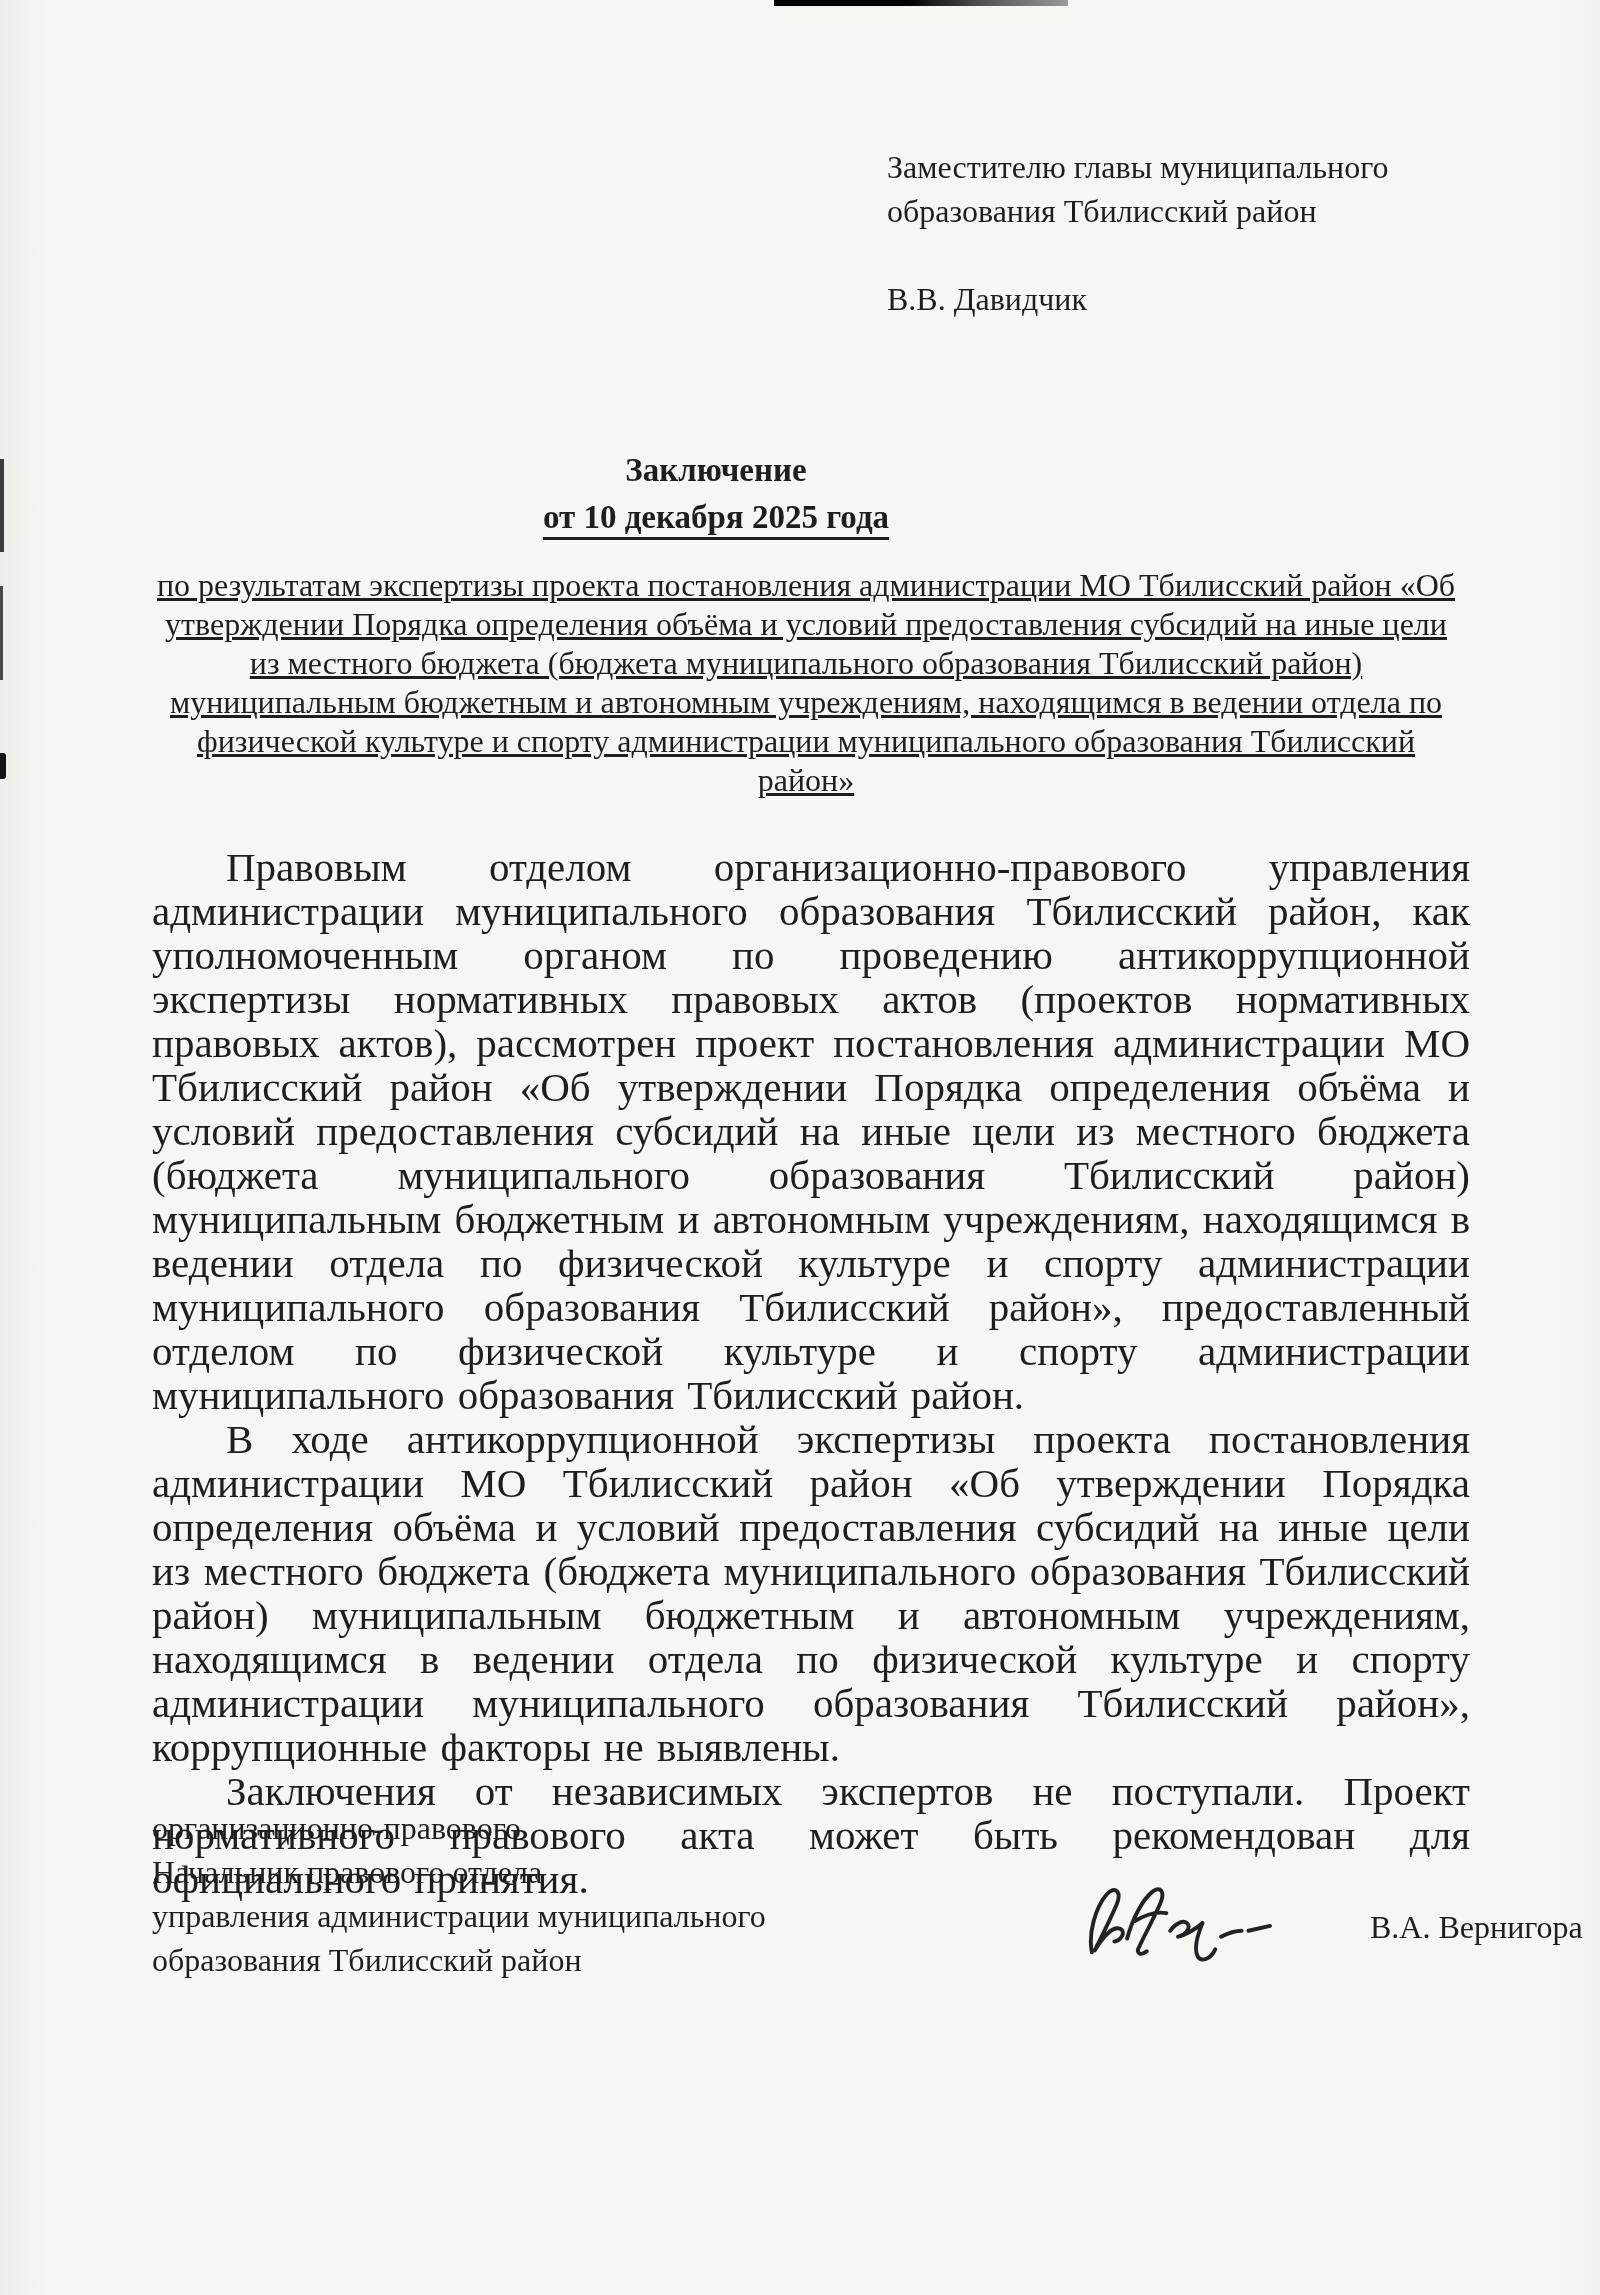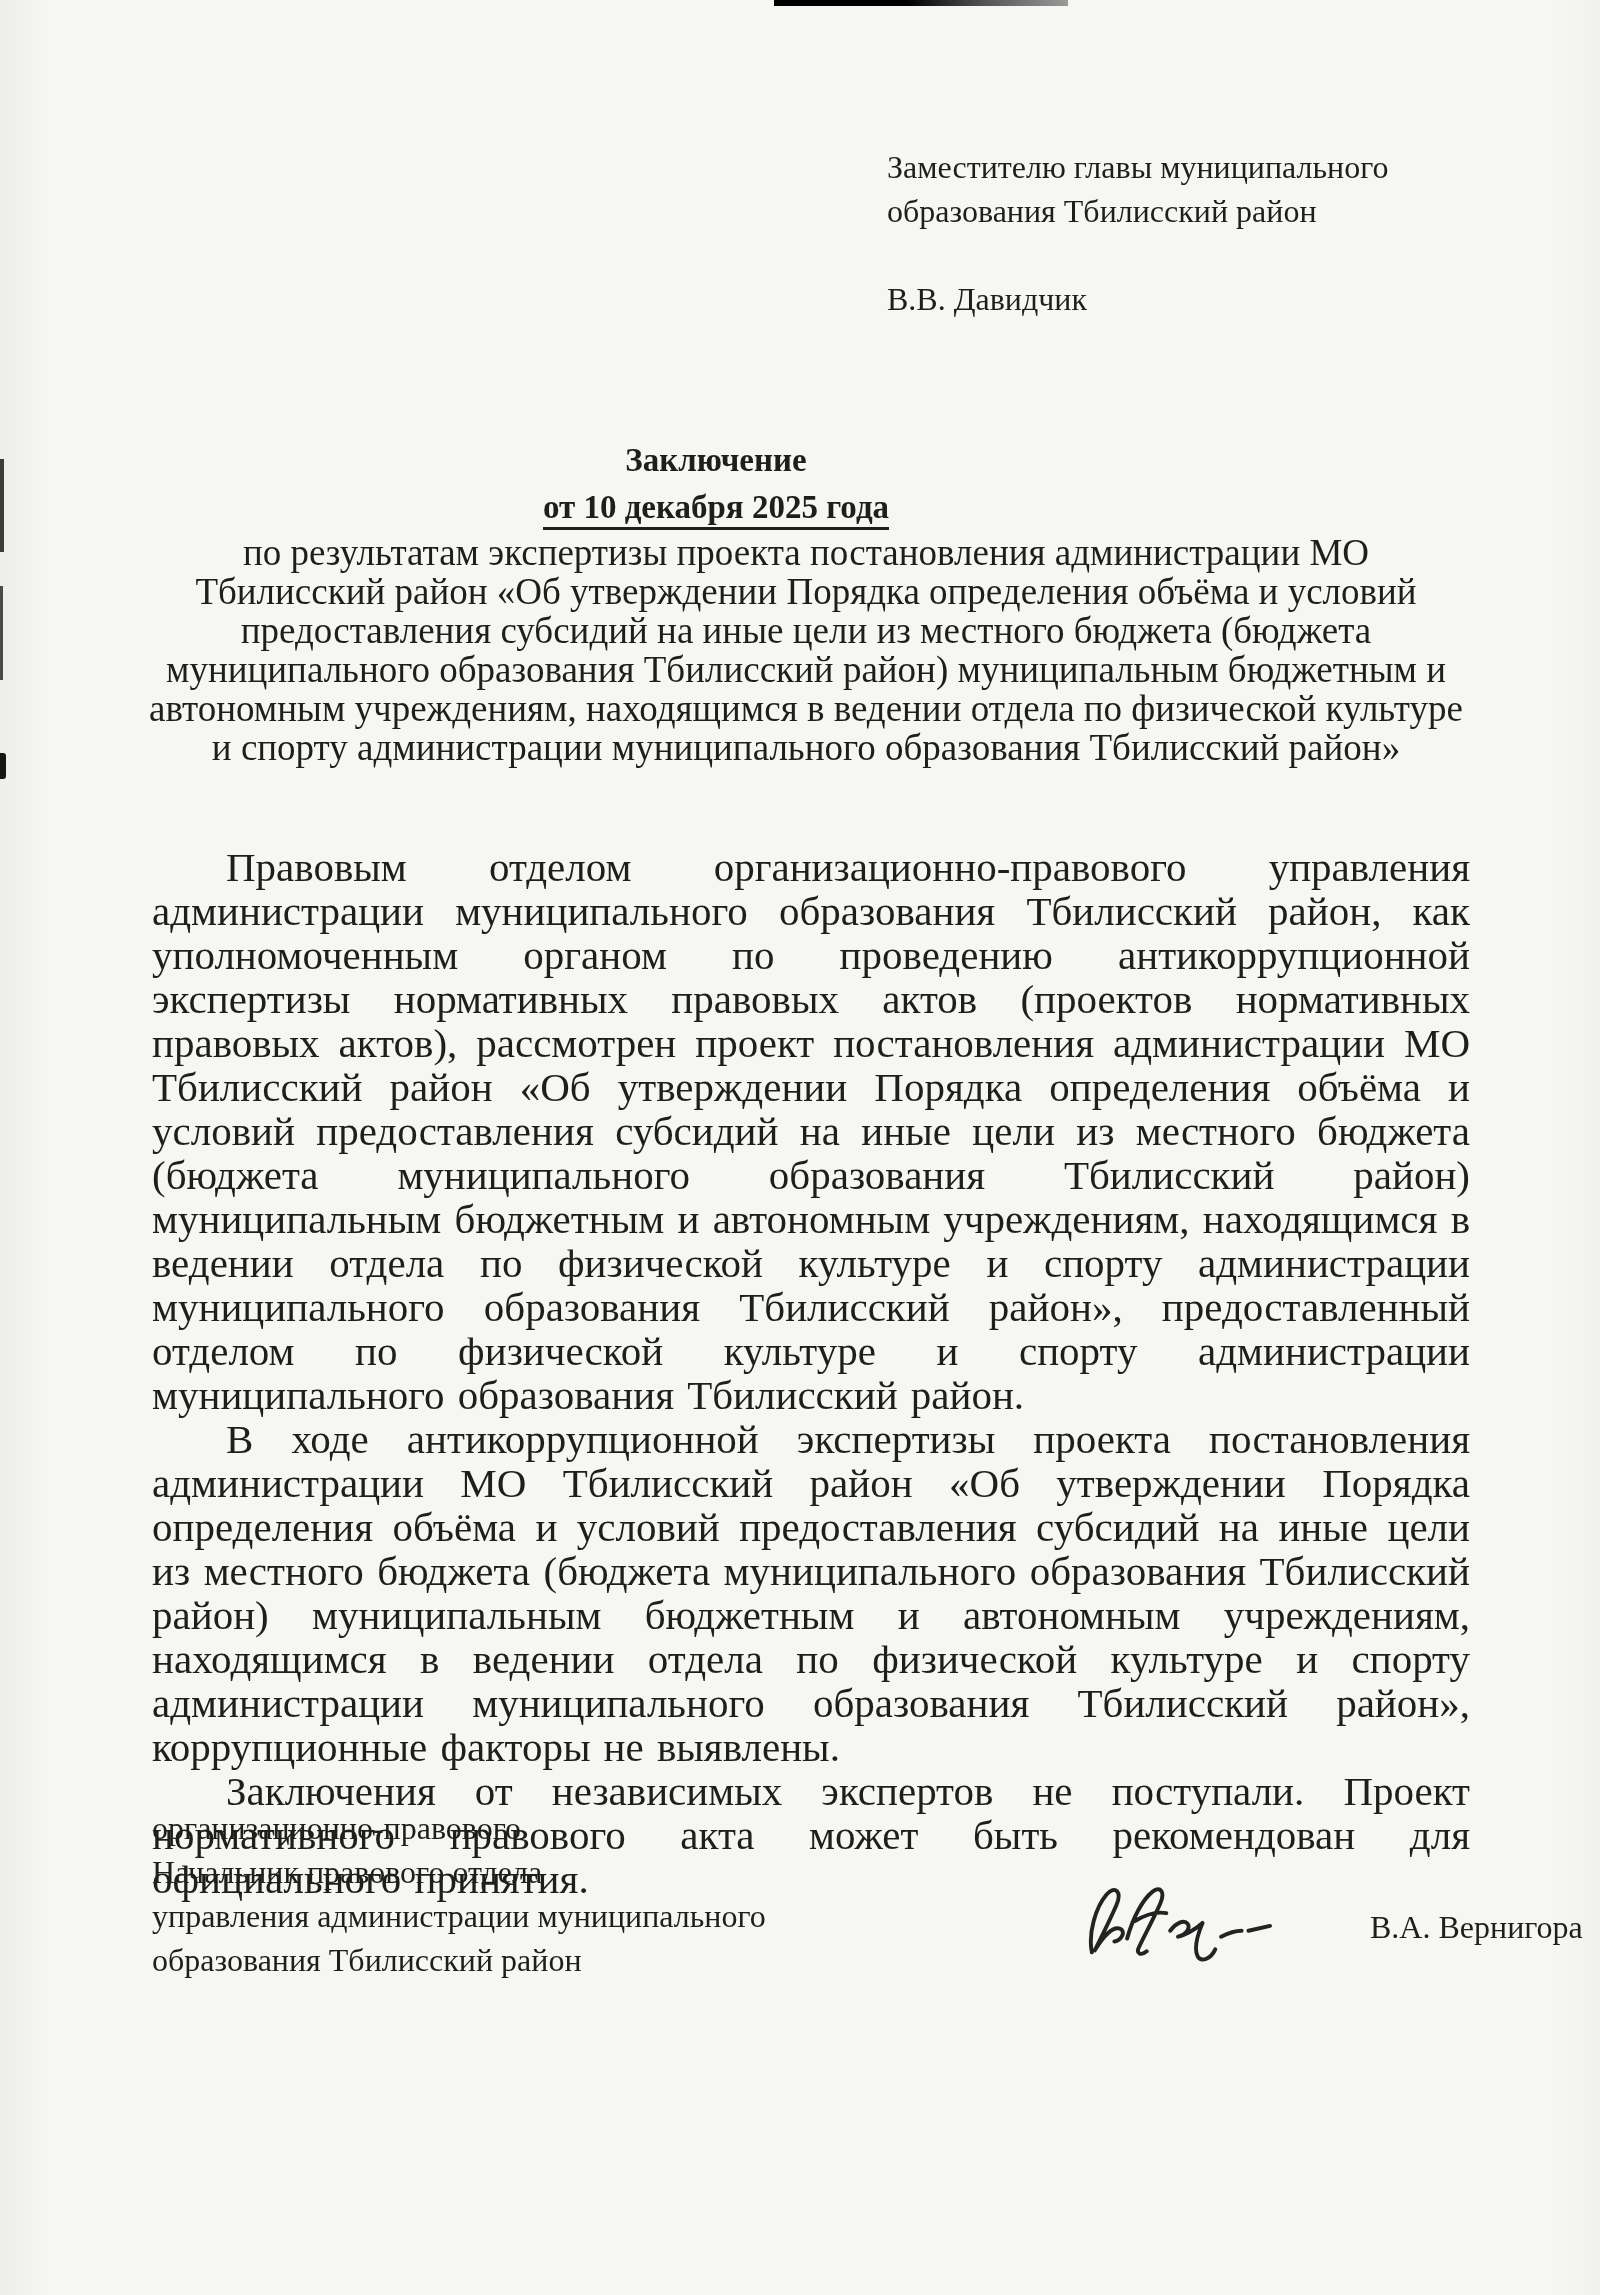--- a/index.html
+++ b/index.html
@@ -47,21 +47,21 @@
     left: 887px; top: 145px;
     font-size: 32px;
     line-height: 44px;
     white-space: nowrap;
   }
   .addressee .addr-name { margin-top: 44px; }
 
   
   .title-block {
     position: absolute;
-    left: 147px; top: 439px;
+    left: 147px; top: 449px;
     width: 1318px;
     text-align: center;
   }
   .title-heading {
     font-size: 33px;
     font-weight: bold;
     line-height: 43px;
     position: relative;
     left: -90px;
   }
@@ -71,23 +71,24 @@
     line-height: 45px;
     margin-top: 3px;
     position: relative;
     left: -90px;
   }
   .title-date .underlined {
     border-bottom: 3.9px solid var(--ink, #1e1e1c);
     padding-bottom: 2px;
   }
   .title-subject {
-    margin-top: 3px;
-    font-size: 37px;
+    margin-top: 26px;
+    font-size: 32px;
     line-height: 39px;
+    text-decoration: underline;
   }
 
   
   .body-text {
     position: absolute;
     left: 152px; top: 845px;
     width: 1318px;
     font-size: 41px;
     line-height: 44px;
     text-align: justify;

